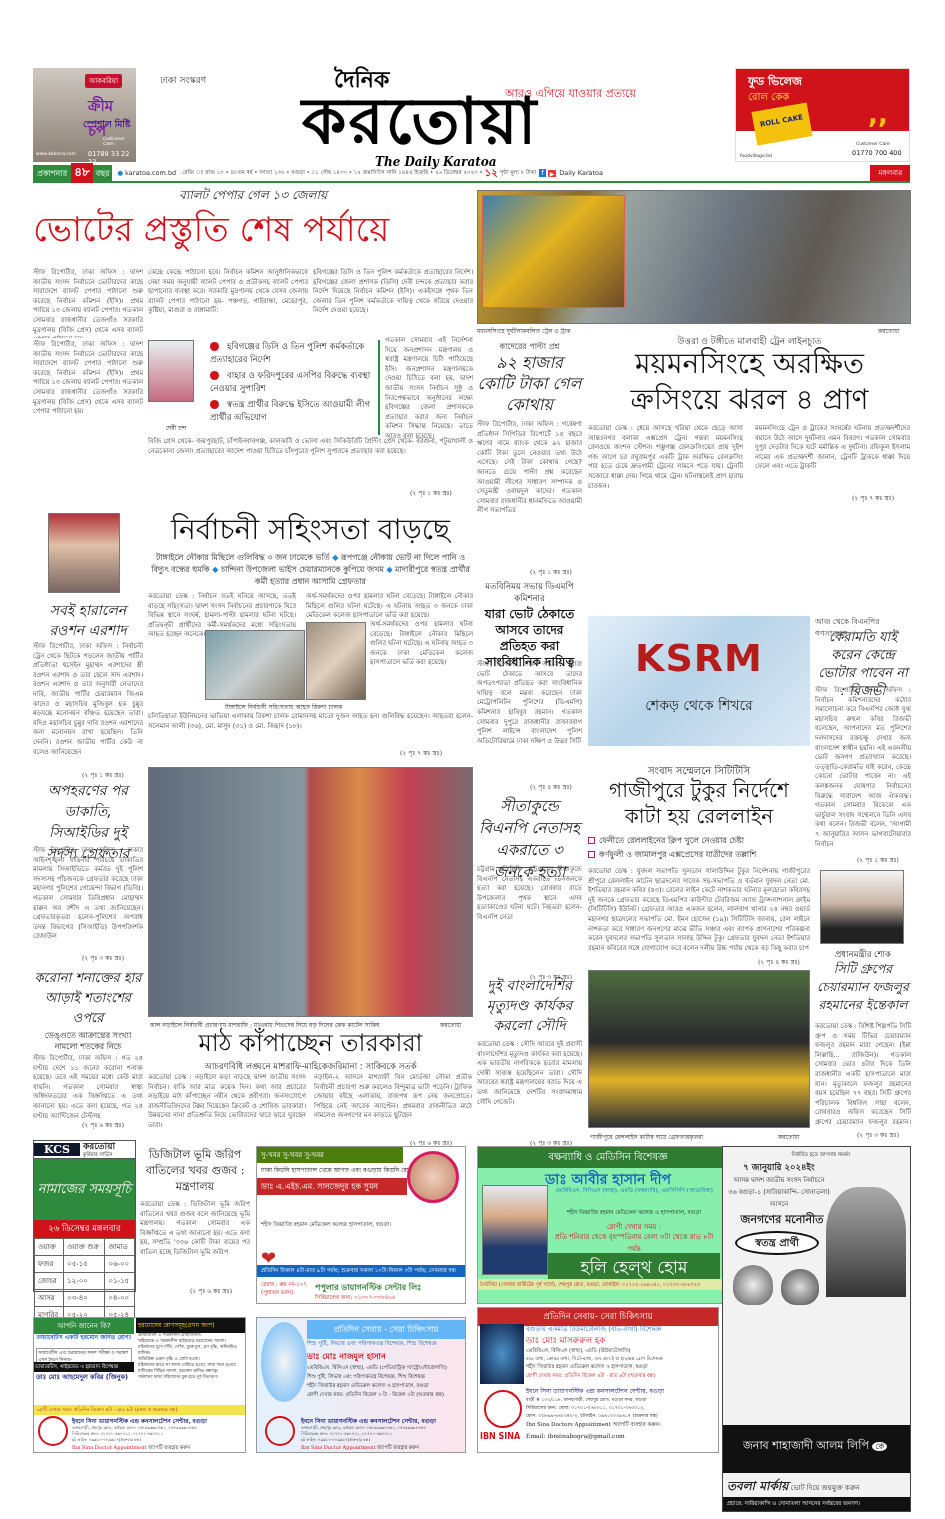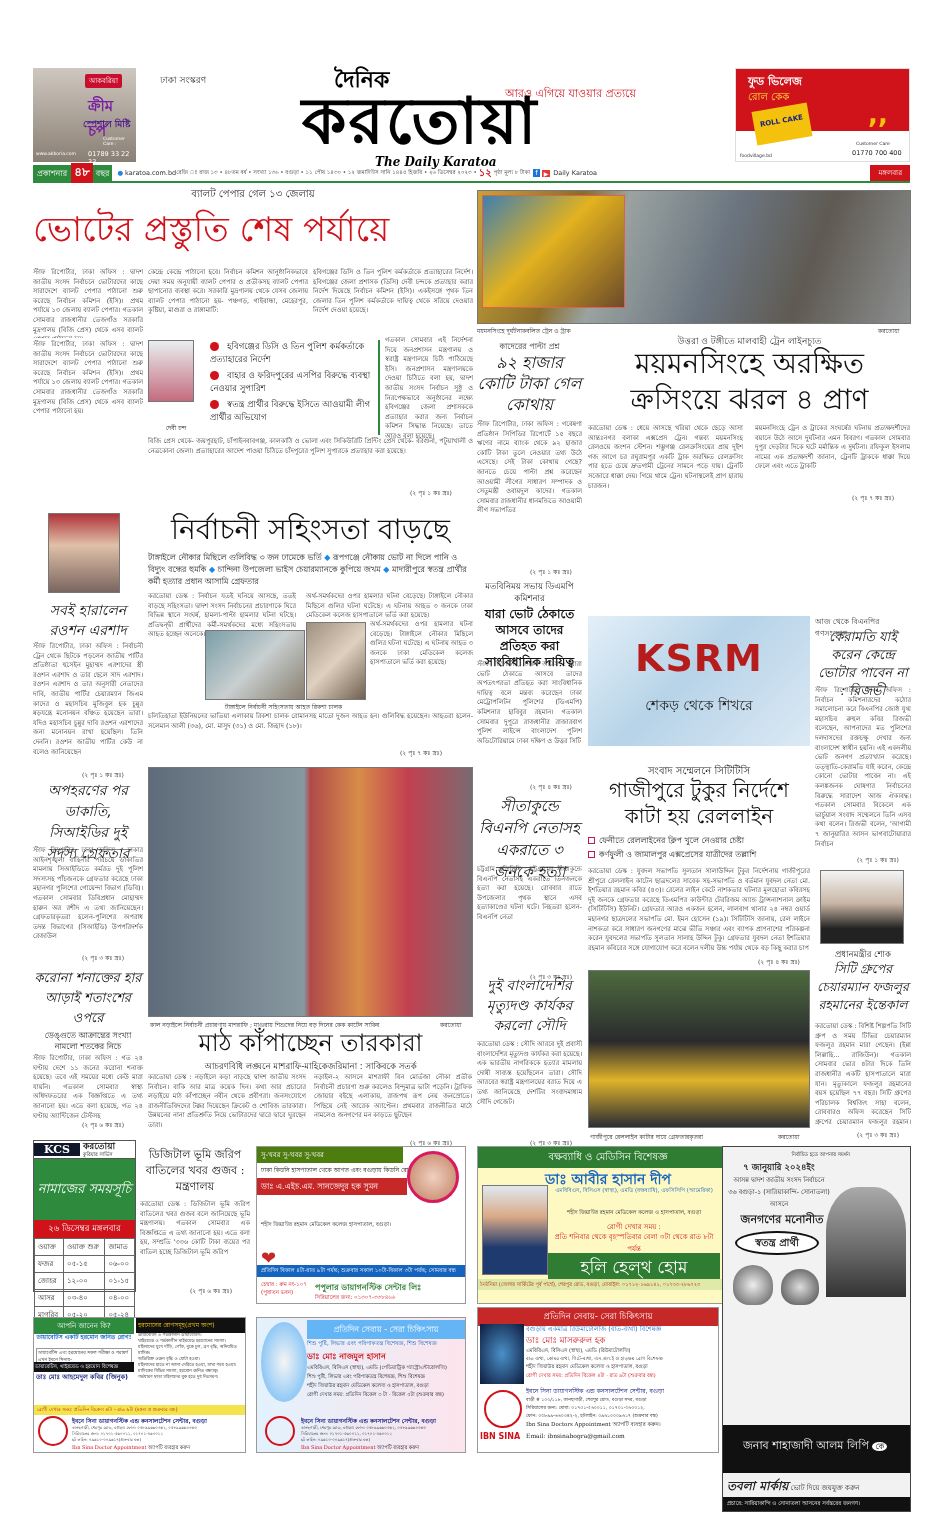--- a/index.html
+++ b/index.html
@@ -43,31 +43,31 @@
   <div style="position:absolute;left:120px;top:72px;font-size:4.5px;color:#333">Customer Care</div>
   <div style="position:absolute;left:116px;top:80px;font-size:6.5px;color:#222">01770 700 400</div>
   <div style="position:absolute;left:4px;top:84px;font-size:4.5px;color:#333">foodvillage.bd</div>
 </div>
 
 <div class="abs" style="left:33px;top:165px;width:877px;height:18px;border-bottom:2px solid #2e8b3d;font-size:6.5px;display:flex;align-items:center">
   <span style="background:#2e8b3d;color:#fff;padding:2px 4px;font-size:8px">প্রকাশনার</span>
   <span style="background:#d0121b;color:#fff;padding:0 3px;font-size:12px;font-weight:bold">৪৮</span>
   <span style="background:#2e8b3d;color:#fff;padding:2px 3px;font-size:8px">বছর</span>
   <span style="color:#1e88e5;margin:0 2px 0 5px">●</span>
-  <span style="color:#333;margin-right:0">karatoa.com.bd</span>
+  <span style="color:#333;margin-right:6px">karatoa.com.bd</span>
   <span style="color:#333;font-size:5.5px">রেজি ঃ রাজ ১৩ • ৪৮তম বর্ষ • সংখ্যা ১৩৬ • বগুড়া • ১১ পৌষ ১৪৩০ • ১২ জমাদিউস সানি ১৪৪৫ হিজরি • ২৬ ডিসেম্বর ২০২৩ •</span>
   <span style="color:#d0121b;font-size:10px;font-weight:bold;margin:0 2px">১২</span>
   <span style="color:#333;font-size:5.5px">পৃষ্ঠা মূল্য ৮ টাকা</span>
   <span style="background:#1976d2;color:#fff;font-size:7px;padding:0 2px;margin-left:3px">f</span>
   <span style="background:#e53935;color:#fff;font-size:6px;padding:0 2px;margin-left:2px">▶</span>
   <span style="color:#333;margin-left:3px">Daily Karatoa</span>
   <span style="background:#d0121b;color:#fff;padding:2px 8px;margin-left:auto;font-size:7px">মঙ্গলবার</span>
 </div>
 
-<div class="abs" style="left:33px;top:186px;width:440px;text-align:center;font-size:10px;color:#222">ব্যালট পেপার গেল ১৩ জেলায়</div>
+<div class="abs" style="left:33px;top:186px;width:440px;text-align:center;font-size:12px;font-style:italic;color:#222">ব্যালট পেপার গেল ১৩ জেলায়</div>
 <div class="abs" style="left:33px;top:206px;width:440px;text-align:left;font-size:34px;color:#d0121b;line-height:46px">ভোটের প্রস্তুতি শেষ পর্যায়ে</div>
 <div class="abs body-txt" style="left:33px;top:268px;width:110px;height:70px;overflow:hidden">স্টাফ রিপোর্টার, ঢাকা অফিস : দ্বাদশ জাতীয় সংসদ নির্বাচনে ভোটারদের কাছে সারাদেশে ব্যালট পেপার পাঠানো শুরু করেছে নির্বাচন কমিশন (ইসি)। প্রথম পর্যায়ে ১৩ জেলায় ব্যালট পেপার। গতকাল সোমবার রাজধানীর তেজগাঁও সরকারি মুদ্রণালয় (বিজি প্রেস) থেকে এসব ব্যালট পেপার পাঠানো হয়।</div>
 <div class="abs body-txt" style="left:148px;top:268px;width:160px;height:72px;overflow:hidden">কেন্দ্রে কেন্দ্রে পাঠানো হবে। নির্বাচন কমিশন আনুষ্ঠানিকভাবে দেয়া সময় অনুযায়ী ব্যালট পেপার ও প্রতীকসহ ব্যালট পেপার ছাপানোর ব্যবস্থা করে। সরকারি মুদ্রণালয় থেকে যেসব জেলায় ব্যালট পেপার পাঠানো হয়- পঞ্চগড়, গাইবান্ধা, মেহেরপুর, কুষ্টিয়া, মাগুরা ও রাঙ্গামাটি:</div>
 <div class="abs body-txt" style="left:313px;top:268px;width:160px;height:72px;overflow:hidden">হবিগঞ্জের ডিসি ও তিন পুলিশ কর্মকর্তাকে প্রত্যাহারের নির্দেশ। হবিগঞ্জের জেলা প্রশাসক (ডিসি) দেবী চন্দকে প্রত্যাহার করার নির্দেশ দিয়েছে নির্বাচন কমিশন (ইসি)। একইসঙ্গে পৃথক তিন জেলার তিন পুলিশ কর্মকর্তাকে দায়িত্ব থেকে সরিয়ে দেওয়ার নির্দেশ দেওয়া হয়েছে।</div>
 <div class="abs body-txt" style="left:33px;top:340px;width:110px;height:135px;overflow:hidden">স্টাফ রিপোর্টার, ঢাকা অফিস : দ্বাদশ জাতীয় সংসদ নির্বাচনে ভোটারদের কাছে সারাদেশে ব্যালট পেপার পাঠানো শুরু করেছে নির্বাচন কমিশন (ইসি)। প্রথম পর্যায়ে ১৩ জেলায় ব্যালট পেপার। গতকাল সোমবার রাজধানীর তেজগাঁও সরকারি মুদ্রণালয় (বিজি প্রেস) থেকে এসব ব্যালট পেপার পাঠানো হয়।</div>
 <div class="abs photo" style="left:148px;top:340px;width:46px;height:62px;background:linear-gradient(180deg,#e8eff0,#c46b7e)"></div>
 <div class="abs cap" style="left:148px;top:423px;width:56px;text-align:center">দেবী চন্দ</div>
 <div class="abs" style="left:210px;top:340px;width:170px;font-size:8.5px;line-height:13px;color:#222">
   <div style="margin-bottom:3px"><span class="dot-red"></span><span>হবিগঞ্জের ডিসি ও তিন পুলিশ কর্মকর্তাকে প্রত্যাহারের নির্দেশ</span></div>
   <div style="margin-bottom:3px"><span class="dot-red"></span><span>বাহার ও ফরিদপুরের এসপির বিরুদ্ধে ব্যবস্থা নেওয়ার সুপারিশ</span></div>
@@ -126,21 +126,21 @@
 <div class="abs cap" style="left:778px;top:1132px">করতোয়া</div>
 
 <div class="abs photo" style="left:820px;top:870px;width:84px;height:74px;background:linear-gradient(180deg,#f4f4f4,#c8b5a5 45%,#222 80%)"></div>
 <div class="abs" style="left:815px;top:948px;width:96px;text-align:center;font-size:8.5px;color:#222">প্রধানমন্ত্রীর শোক</div>
 <div class="abs" style="left:815px;top:960px;width:96px;text-align:center;font-size:12.5px;line-height:18px;font-style:italic;color:#111">সিটি গ্রুপের চেয়ারম্যান ফজলুর রহমানের ইন্তেকাল</div>
 <div class="abs body-txt" style="left:815px;top:1022px;width:96px;height:106px;overflow:hidden">করতোয়া ডেস্ক : বিশিষ্ট শিল্পপতি সিটি গ্রুপ ও সময় টিভির চেয়ারম্যান ফজলুর রহমান মারা গেছেন। (ইন্না লিল্লাহি... রাজিউন)। গতকাল সোমবার ভোর ৪টার দিকে তিনি রাজধানীর একটি হাসপাতালে মারা যান। মৃত্যুকালে ফজলুর রহমানের বয়স হয়েছিল ৭৭ বছর। সিটি গ্রুপের পরিচালক বিশ্বজিৎ সাহা বলেন, রোববারও অফিস করেছেন সিটি গ্রুপের চেয়ারম্যান ফজলুর রহমান। সোমবার ভোর ৩টা থেকে সাড়ে ৩টার মধ্যে তাকে হাসপাতালে নেওয়া হয়। তিনি আরো জানান, ২৪ ঘণ্টা অক্সিজেন সিলিন্ডার ব্যবহার</div>
 <div class="abs cap" style="left:857px;top:1130px">(২ পৃঃ ৩ কঃ দ্রঃ)</div>
 
 <div class="abs photo" style="left:48px;top:513px;width:72px;height:80px;background:linear-gradient(180deg,#b0343a,#e0c0a8 40%,#7a6560)"></div>
 <div class="abs" style="left:148px;top:512px;width:325px;text-align:center;font-size:28px;line-height:36px;color:#111">নির্বাচনী সহিংসতা বাড়ছে</div>
-<div class="abs" style="left:148px;top:552px;width:325px;font-size:8px;line-height:12px;color:#222">
+<div class="abs" style="left:148px;top:552px;width:325px;text-align:center;font-size:8px;line-height:12px;color:#222">
   <span>টাঙ্গাইলে নৌকার মিছিলে গুলিবিদ্ধ ৩ জন ঢামেকে ভর্তি</span> <span class="dia">◆</span>
   <span>রূপগঞ্জে নৌকায় ভোট না দিলে পানি ও বিদ্যুৎ বন্ধের হুমকি</span> <span class="dia">◆</span>
   <span>চান্দিনা উপজেলা ভাইস চেয়ারম্যানকে কুপিয়ে জখম</span> <span class="dia">◆</span>
   <span>মাদারীপুরে স্বতন্ত্র প্রার্থীর কর্মী হত্যার প্রধান আসামি গ্রেফতার</span>
 </div>
 <div class="abs body-txt" style="left:148px;top:592px;width:148px;height:70px;overflow:hidden">করতোয়া ডেস্ক : নির্বাচন যতই ঘনিয়ে আসছে, ততই বাড়ছে সহিংসতা। দ্বাদশ সংসদ নির্বাচনের প্রচারণাকে ঘিরে বিভিন্ন স্থানে সংঘর্ষ, হামলা-পাল্টা হামলার ঘটনা ঘটছে। প্রতিদ্বন্দ্বী প্রার্থীদের কর্মী-সমর্থকদের মধ্যে সহিংসতায় আহত হচ্ছেন অনেকে।</div>
 <div class="abs body-txt" style="left:306px;top:592px;width:167px;height:28px;overflow:hidden">অর্থ-সমর্থকদের ওপর হামলার ঘটনা বেড়েছে। টাঙ্গাইলে নৌকার মিছিলে গুলির ঘটনা ঘটেছে। এ ঘটনায় আহত ৩ জনকে ঢাকা মেডিকেল কলেজ হাসপাতালে ভর্তি করা হয়েছে।</div>
 <div class="abs photo" style="left:205px;top:630px;width:100px;height:70px;background:linear-gradient(135deg,#7a9ea8,#c8cfd0 50%,#8a8070)"></div>
 <div class="abs photo" style="left:306px;top:622px;width:60px;height:78px;background:linear-gradient(135deg,#a09080,#e0d0c0 50%,#706050)"></div>
 <div class="abs body-txt" style="left:370px;top:620px;width:103px;height:85px;overflow:hidden">অর্থ-সমর্থকদের ওপর হামলার ঘটনা বেড়েছে। টাঙ্গাইলে নৌকার মিছিলে গুলির ঘটনা ঘটেছে। এ ঘটনায় আহত ৩ জনকে ঢাকা মেডিকেল কলেজ হাসপাতালে ভর্তি করা হয়েছে।</div>
@@ -232,21 +232,21 @@
   <div style="background:#c62828;color:#fff;font-size:8px;padding:2px 4px;width:72%">ডাঃ এ.এইচ.এম. সানজেদুর হক সুমন</div>
   <div class="photo" style="position:absolute;right:6px;top:4px;width:52px;height:52px;border-radius:50%;background:radial-gradient(#f0d0c0,#c08060);border:3px solid #d81b60"></div>
   <div style="font-size:5.5px;padding:26px 4px 2px;color:#222">শহীদ জিয়াউর রহমান মেডিকেল কলেজ হাসপাতাল, বগুড়া।</div>
   <div style="position:absolute;left:4px;top:100px;color:#c62828;font-size:18px">❤</div>
   <div style="position:absolute;left:0;top:118px;width:100%;background:#1565c0;color:#fff;font-size:5.5px;padding:2px 4px">প্রতিদিন বিকাল ৪টা-রাত ৯টা পর্যন্ত; শুক্রবার সকাল ১০টা-বিকাল ৩টা পর্যন্ত; সোমবার বন্ধ</div>
   <div style="position:absolute;left:4px;top:134px;font-size:5.5px;color:#d0121b;width:48px">চেম্বার : রুম নং-১০৭ (পুরাতন ভবন)</div>
   <div style="position:absolute;left:58px;top:134px;font-size:8px;color:#2e7d32;font-weight:bold">পপুলার ডায়াগনস্টিক সেন্টার লিঃ</div>
   <div style="position:absolute;left:58px;top:147px;font-size:5.5px;color:#d0121b">সিরিয়ালের জন্য: ০১৩০৭-৩৩৮৪৬৬</div>
 </div>
 
-<div class="abs ad" style="left:477px;top:1146px;width:262px;height:158px;background:#fef9c3">
+<div class="abs ad" style="left:477px;top:1146px;width:262px;height:158px;background:#86efac">
   <div style="background:#2e7d32;color:#fff;font-size:10px;text-align:center;padding:2px 0">বক্ষব্যাধি ও মেডিসিন বিশেষজ্ঞ</div>
   <div style="font-size:14px;color:#1565c0;text-align:center;font-weight:bold">ডাঃ আবীর হাসান দীপ</div>
   <div class="photo" style="position:absolute;left:4px;top:38px;width:66px;height:90px;background:linear-gradient(180deg,#e0e8f0,#d9a986 35%,#1e3a6e 70%)"></div>
   <div style="position:absolute;left:74px;top:40px;width:164px;font-size:5.5px;color:#1565c0;text-align:center">এমবিবিএস, বিসিএস (স্বাস্থ্য), এমডি (বক্ষব্যাধি), এফসিসিপি (আমেরিকা)</div>
   <div style="position:absolute;left:74px;top:62px;width:164px;font-size:5.5px;text-align:center">শহীদ জিয়াউর রহমান মেডিকেল কলেজ ও হাসপাতাল, বগুড়া</div>
   <div style="position:absolute;left:74px;top:74px;width:164px;font-size:7px;text-align:center;color:#d0121b">রোগী দেখার সময় :</div>
   <div style="position:absolute;left:74px;top:84px;width:164px;font-size:7px;text-align:center;color:#d0121b">প্রতি শনিবার থেকে বৃহস্পতিবার বেলা ৩টা থেকে রাত ৮টা পর্যন্ত</div>
   <div style="position:absolute;left:70px;top:106px;width:172px;background:#2e7d32;color:#fff;font-size:17px;text-align:center;padding:1px 0">হলি হেল্‌থ হোম</div>
   <div style="position:absolute;left:0;top:132px;width:100%;background:#dfe9a8;font-size:5px;color:#b71c1c;padding:2px;line-height:7px">ঠনঠনিয়া (জেলার সার্কিটের পূর্ব পার্শ্বে), শেরপুর রোড, বগুড়া, মোবাইল: ০১৭১২-১৬৯১৪১, ০১৭৩৩-২৮৬৭২৩</div>
 </div>

